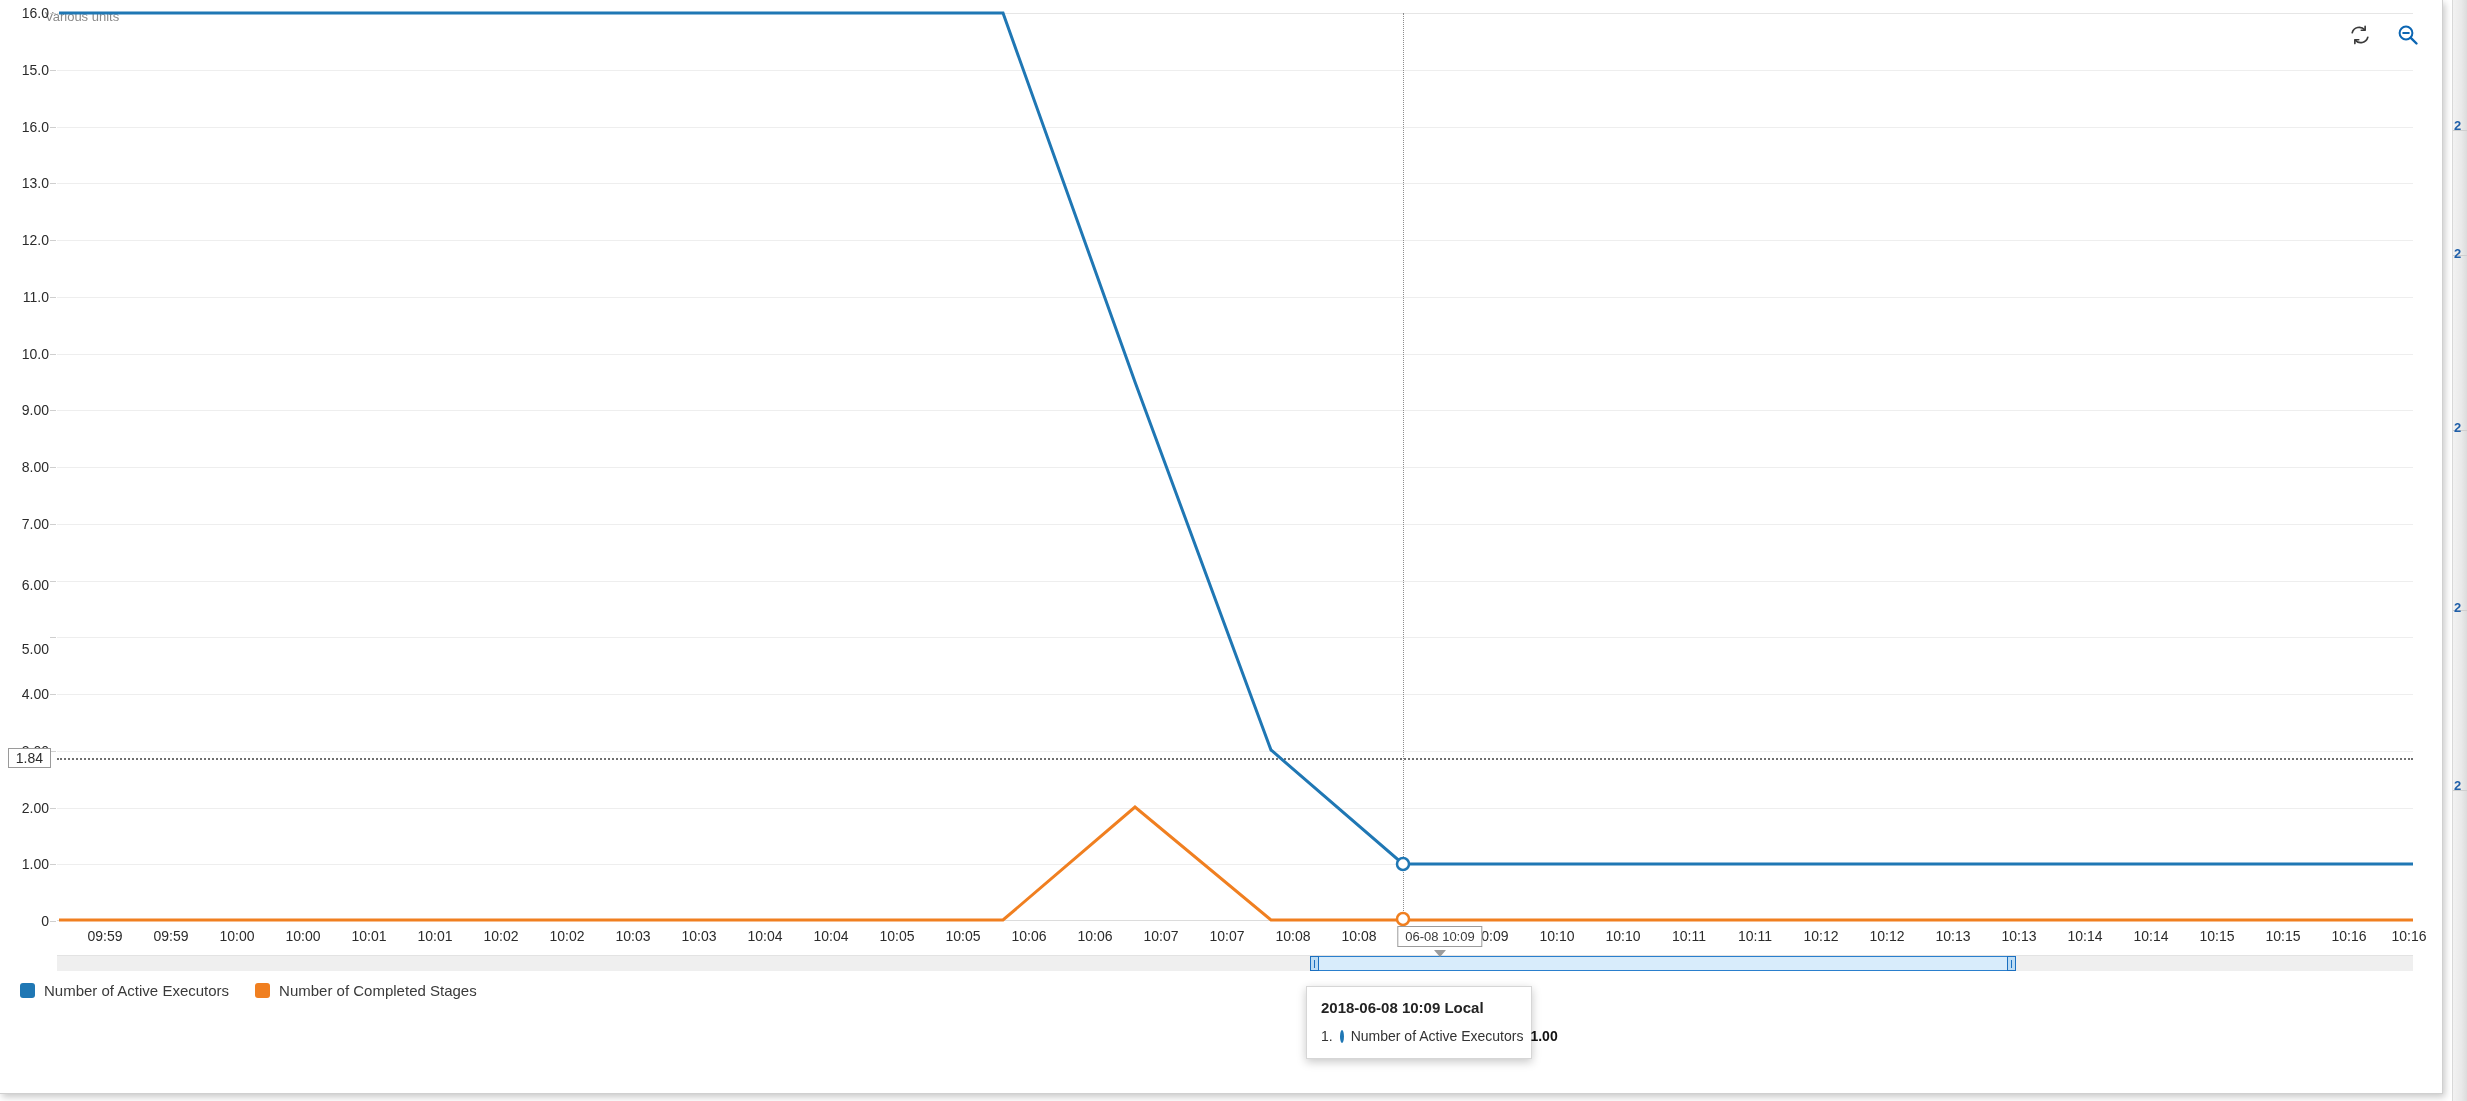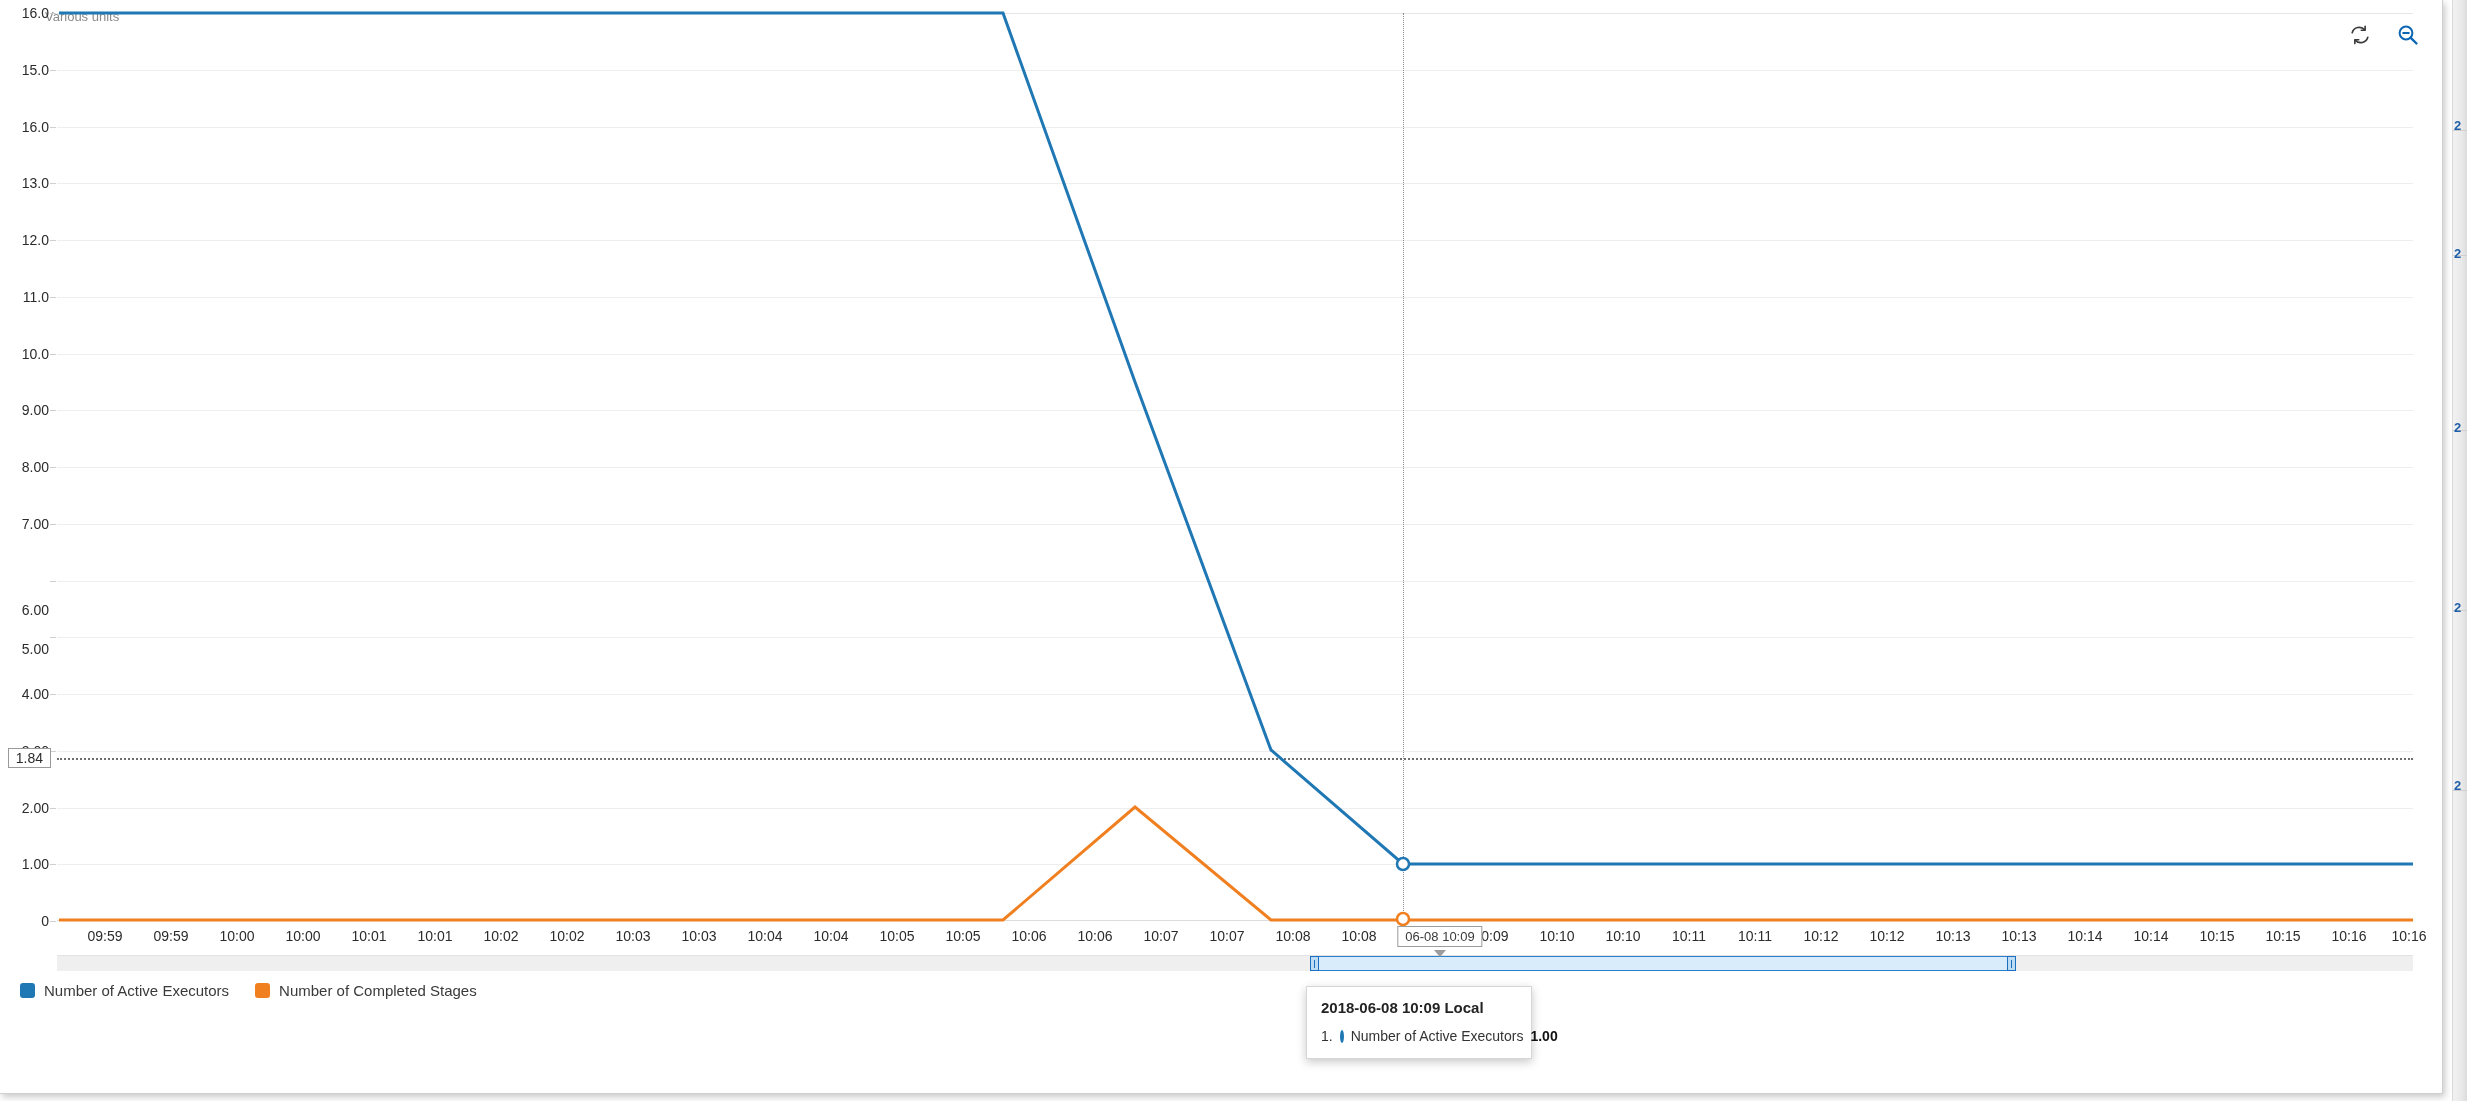--- a/index.html
+++ b/index.html
@@ -239,21 +239,21 @@
 
         <div class="gridline" style="top:454px"></div>
         <div class="ytick" style="top:454px">8.00</div>
         <div class="ytick-dash" style="top:454px"></div>
 
         <div class="gridline" style="top:510.75px"></div>
         <div class="ytick" style="top:510.75px">7.00</div>
         <div class="ytick-dash" style="top:510.75px"></div>
 
         <div class="gridline" style="top:567.5px"></div>
-        <div class="ytick" style="top:597px">6.00</div>
+        <div class="ytick" style="top:572px">6.00</div>
         <div class="ytick-dash" style="top:567.5px"></div>
 
         <div class="gridline" style="top:624.25px"></div>
         <div class="ytick" style="top:636px">5.00</div>
         <div class="ytick-dash" style="top:624.25px"></div>
 
         <div class="gridline" style="top:681px"></div>
         <div class="ytick" style="top:681px">4.00</div>
         <div class="ytick-dash" style="top:681px"></div>
 

